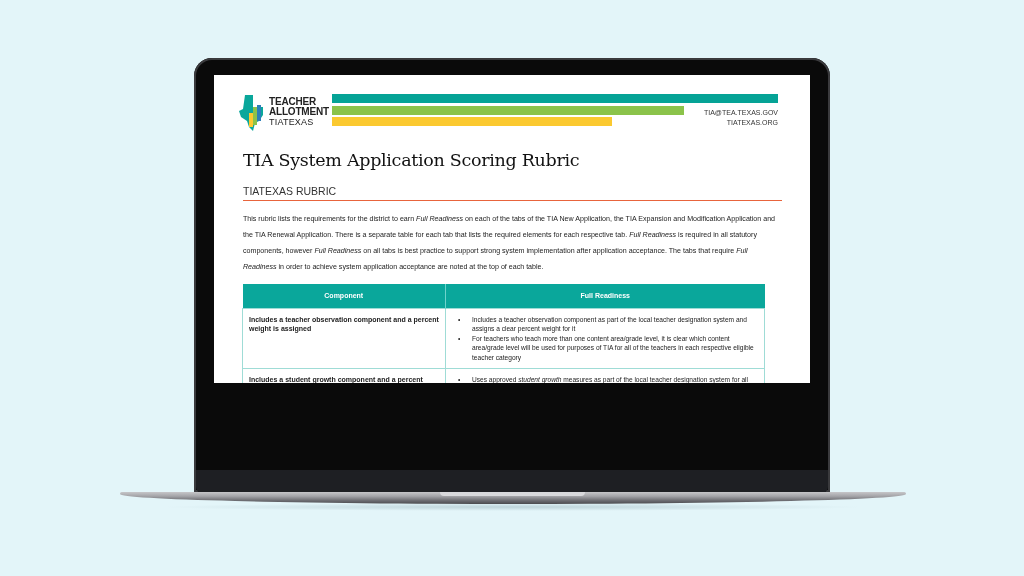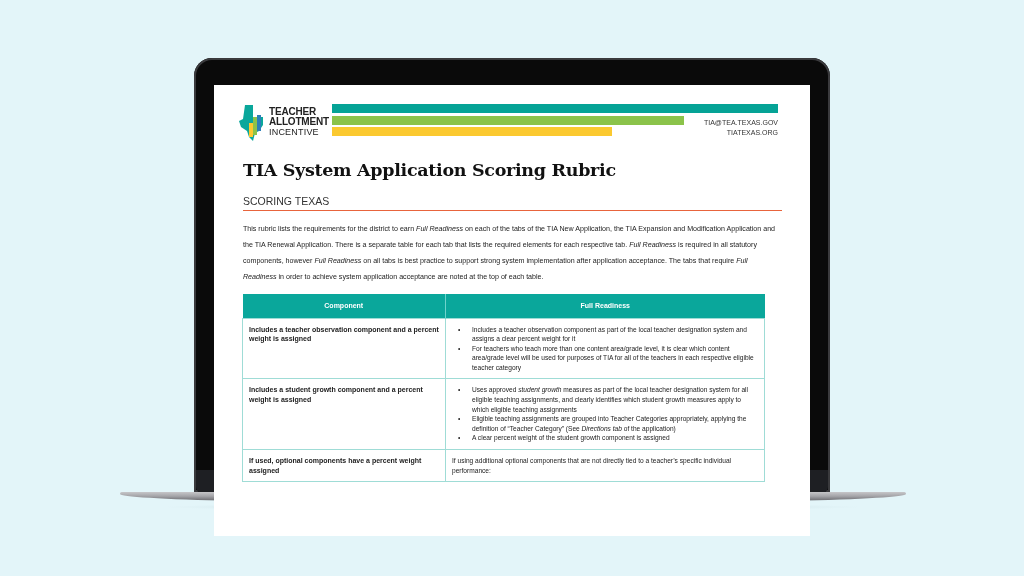--- a/index.html
+++ b/index.html
@@ -23,38 +23,38 @@
   .base-notch {
     position: absolute; left: 440px; top: 492px; width: 145px; height: 4px;
     background: #d9d9dc; border-radius: 0 0 4px 4px;
   }
   .base-shadow {
     position: absolute; left: 160px; top: 503px; width: 706px; height: 8px;
     background: radial-gradient(ellipse at center, rgba(120,150,160,0.35), rgba(120,150,160,0) 70%);
   }
 
   .screen {
-    position: absolute; left: 214px; top: 85px; width: 596px; height: 451px;
+    position: absolute; left: 214px; top: 75px; width: 596px; height: 308px;
     background: #ffffff; overflow: hidden;
   }
 
   .logo { position: absolute; left: 25px; top: 18px; width: 90px; height: 42px; }
   .logo svg { position: absolute; left: 0; top: 0; }
   .logo-text { position: absolute; left: 30px; top: 4px; line-height: 10px; }
   .logo-line { display: block; font-weight: bold; font-size: 10px; color: #222; letter-spacing: -0.2px; }
   .logo-line.light { font-weight: normal; font-size: 9px; letter-spacing: 0.2px; }
 
   .bar { position: absolute; left: 118px; height: 9px; }
   .bar-teal { top: 19px; width: 446px; background: #05a396; }
   .bar-green { top: 31px; width: 352px; background: #8bc34a; }
   .bar-yellow { top: 42px; width: 280px; background: #fbc930; }
 
   .contact { position: absolute; right: 32px; top: 33px; text-align: right; font-size: 7px; line-height: 10px; color: #333; }
 
-  .doc-title { position: absolute; left: 29px; top: 75px; font-family: "DejaVu Serif", serif; font-weight: bold; font-size: 17.5px; color: #111; letter-spacing: -0.3px; }
+  .doc-title { position: absolute; left: 29px; top: 75px; font-family: "DejaVu Serif", serif; font-weight: normal; font-size: 17.5px; color: #111; letter-spacing: -0.3px; }
   .section-heading { position: absolute; left: 29px; top: 110px; font-size: 10.5px; color: #333; }
   .section-rule { position: absolute; left: 29px; top: 125px; width: 539px; height: 1px; background: #e8643c; }
 
   .intro { position: absolute; left: 29px; top: 136px; width: 540px; font-size: 7.1px; line-height: 16px; color: #222; }
   .intro i { font-style: italic; }
 
   .table-heading { position: absolute; left: 29px; top: 190px; font-size: 9.6px; font-weight: bold; color: #e0521e; }
 
   .rubric { position: absolute; left: 28px; top: 209px; width: 523px; border-collapse: collapse; font-size: 6.6px; color: #222; }
   .rubric th { background: #0aa79b; color: #fff; font-weight: bold; height: 24px; font-size: 7px; border-right: 1px solid #6fd3cb; }
@@ -80,35 +80,35 @@
   <div class="logo">
     <svg width="30" height="40" viewBox="0 0 30 40">
       <path d="M6 2 h8 v12 h10 v8 l-4 6 l-4 2 l-2 8 l-4 -4 l-2 -6 l-6 -4 l-2 -6 l4 -2 z" fill="#0aa79b"></path>
       <rect x="14" y="14" width="4" height="18" fill="#8bc34a"></rect>
       <rect x="18" y="12" width="4" height="16" fill="#2c7fb8"></rect>
       <rect x="10" y="20" width="4" height="14" fill="#fbc930"></rect>
     </svg>
     <div class="logo-text">
       <span class="logo-line">TEACHER</span>
       <span class="logo-line">ALLOTMENT</span>
-      <span class="logo-line light">INCENTIVE</span>
+      <span class="logo-line light">TIATEXAS</span>
     </div>
   </div>
 
   <div class="bar bar-teal"></div>
   <div class="bar bar-green"></div>
   <div class="bar bar-yellow"></div>
 
   <div class="contact">
     <div>TIA@TEA.TEXAS.GOV</div>
     <div>TIATEXAS.ORG</div>
   </div>
 
   <div class="doc-title">TIA System Application Scoring Rubric</div>
-  <div class="section-heading">SCORING TEXAS</div>
+  <div class="section-heading">TIATEXAS RUBRIC</div>
   <div class="section-rule"></div>
 
   <p class="intro"><span>This rubric lists the requirements for the district to earn </span><i>Full Readiness</i><span> on each of the tabs of the TIA New Application, the TIA Expansion and Modification Application and the TIA Renewal Application. There is a separate table for each tab that lists the required elements for each respective tab. </span><i>Full Readiness</i><span> is required in all statutory components, however </span><i>Full Readiness</i><span> on all tabs is best practice to support strong system implementation after application acceptance. The tabs that require </span><i>Full Readiness</i><span> in order to achieve system application acceptance are noted at the top of each table.</span></p>
 
 
   <table class="rubric">
     <thead>
       <tr>
         <th>Component</th>
         <th>Full Readiness</th>

